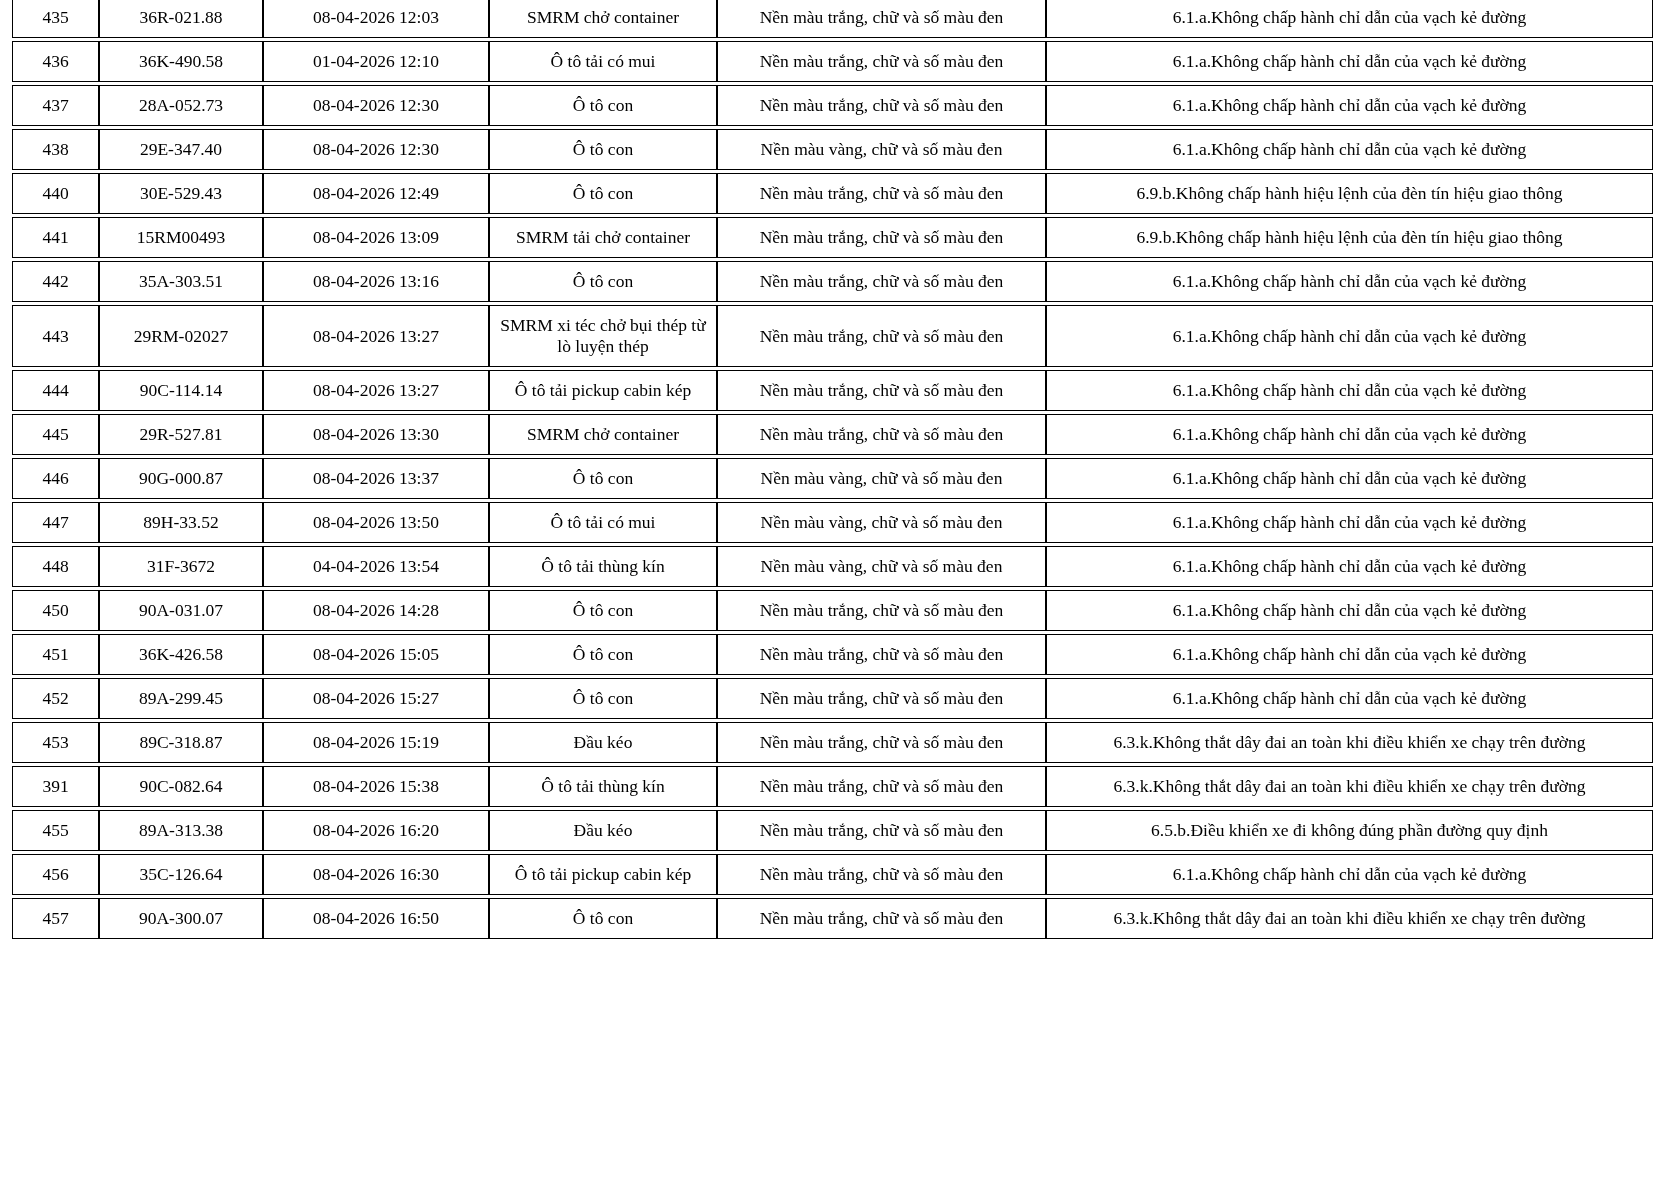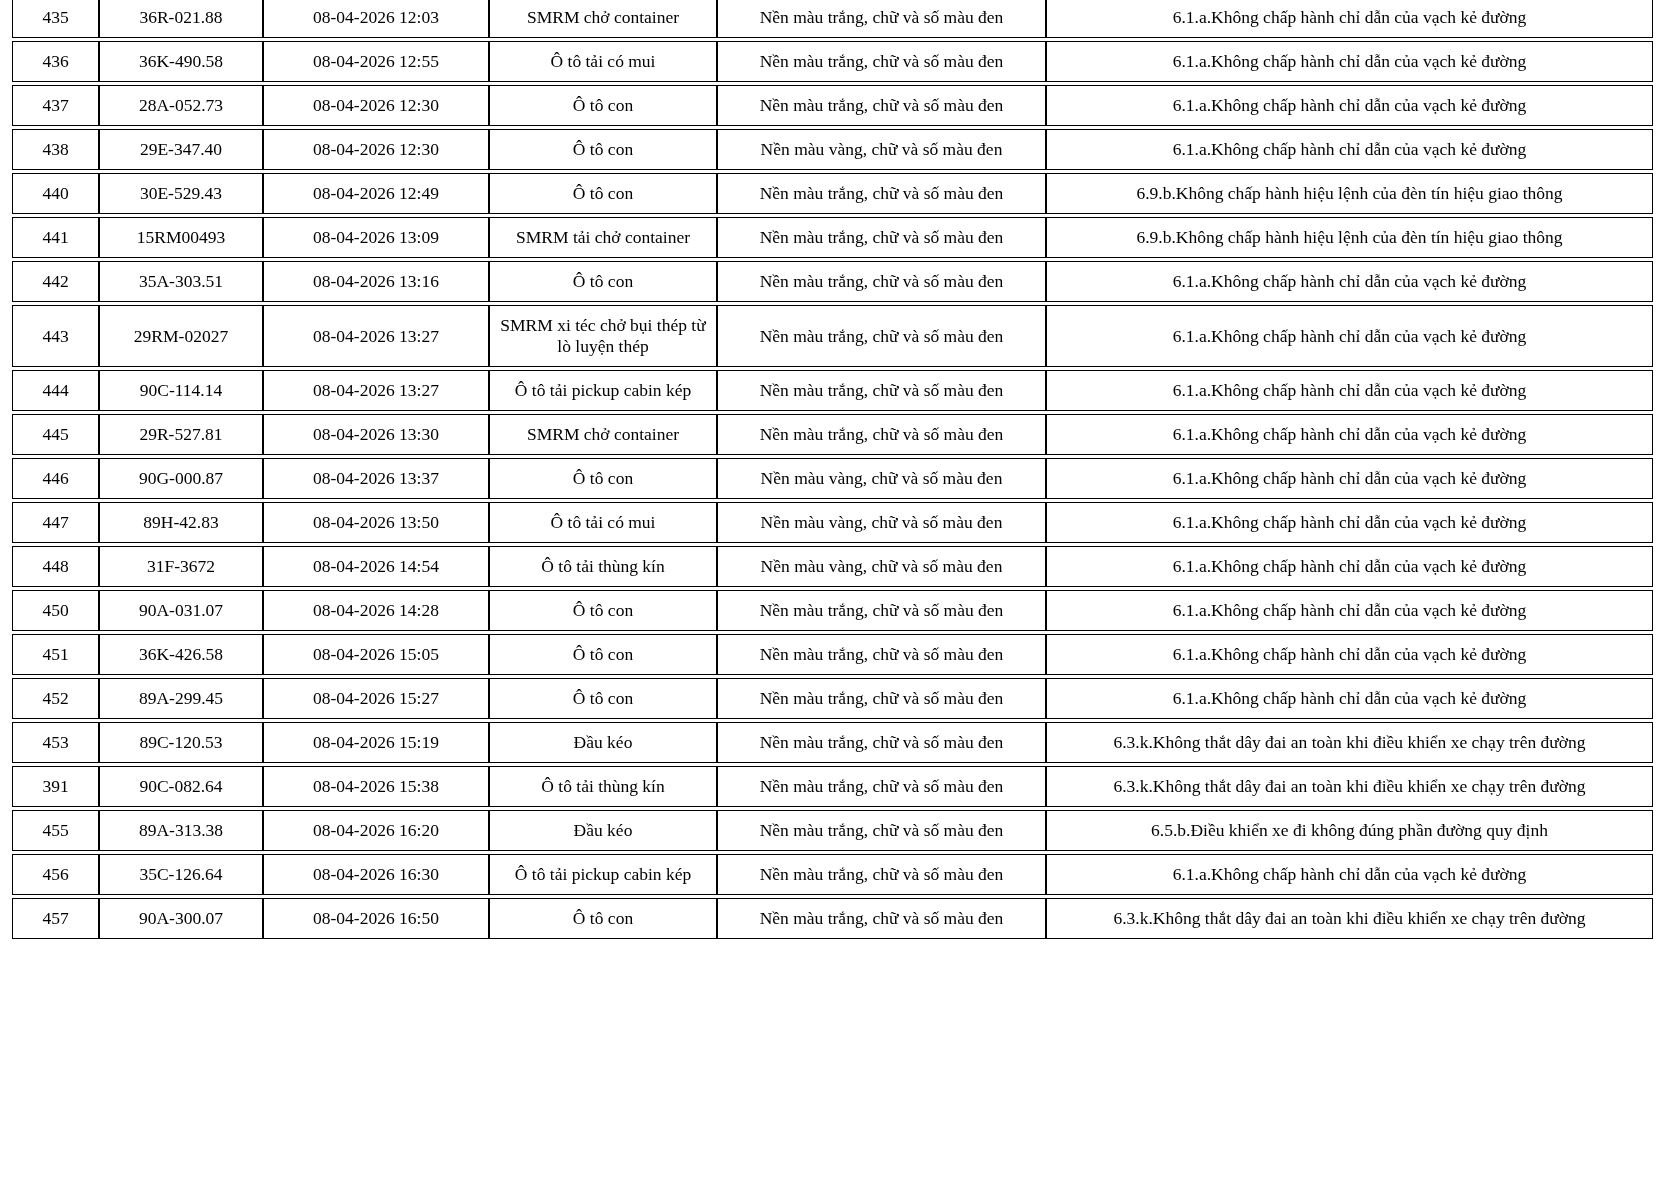--- a/index.html
+++ b/index.html
@@ -67,21 +67,21 @@
             <td>435</td>
             <td>36R-021.88</td>
             <td>08-04-2026 12:03</td>
             <td>SMRM chở container</td>
             <td>Nền màu trắng, chữ và số màu đen</td>
             <td>6.1.a.Không chấp hành chỉ dẫn của vạch kẻ đường</td>
           </tr>
           <tr>
             <td>436</td>
             <td>36K-490.58</td>
-            <td>08-04-2026 12:55</td>
+            <td>01-04-2026 12:10</td>
             <td>Ô tô tải có mui</td>
             <td>Nền màu trắng, chữ và số màu đen</td>
             <td>6.1.a.Không chấp hành chỉ dẫn của vạch kẻ đường</td>
           </tr>
           <tr>
             <td>437</td>
             <td>28A-052.73</td>
             <td>08-04-2026 12:30</td>
             <td>Ô tô con</td>
             <td>Nền màu trắng, chữ và số màu đen</td>
@@ -146,30 +146,30 @@
           <tr>
             <td>446</td>
             <td>90G-000.87</td>
             <td>08-04-2026 13:37</td>
             <td>Ô tô con</td>
             <td>Nền màu vàng, chữ và số màu đen</td>
             <td>6.1.a.Không chấp hành chỉ dẫn của vạch kẻ đường</td>
           </tr>
           <tr>
             <td>447</td>
-            <td>89H-42.83</td>
+            <td>89H-33.52</td>
             <td>08-04-2026 13:50</td>
             <td>Ô tô tải có mui</td>
             <td>Nền màu vàng, chữ và số màu đen</td>
             <td>6.1.a.Không chấp hành chỉ dẫn của vạch kẻ đường</td>
           </tr>
           <tr>
             <td>448</td>
             <td>31F-3672</td>
-            <td>08-04-2026 14:54</td>
+            <td>04-04-2026 13:54</td>
             <td>Ô tô tải thùng kín</td>
             <td>Nền màu vàng, chữ và số màu đen</td>
             <td>6.1.a.Không chấp hành chỉ dẫn của vạch kẻ đường</td>
           </tr>
           <tr>
             <td>450</td>
             <td>90A-031.07</td>
             <td>08-04-2026 14:28</td>
             <td>Ô tô con</td>
             <td>Nền màu trắng, chữ và số màu đen</td>
@@ -186,21 +186,21 @@
           <tr>
             <td>452</td>
             <td>89A-299.45</td>
             <td>08-04-2026 15:27</td>
             <td>Ô tô con</td>
             <td>Nền màu trắng, chữ và số màu đen</td>
             <td>6.1.a.Không chấp hành chỉ dẫn của vạch kẻ đường</td>
           </tr>
           <tr>
             <td>453</td>
-            <td>89C-120.53</td>
+            <td>89C-318.87</td>
             <td>08-04-2026 15:19</td>
             <td>Đầu kéo</td>
             <td>Nền màu trắng, chữ và số màu đen</td>
             <td>6.3.k.Không thắt dây đai an toàn khi điều khiển xe chạy trên đường</td>
           </tr>
           <tr>
             <td>391</td>
             <td>90C-082.64</td>
             <td>08-04-2026 15:38</td>
             <td>Ô tô tải thùng kín</td>

